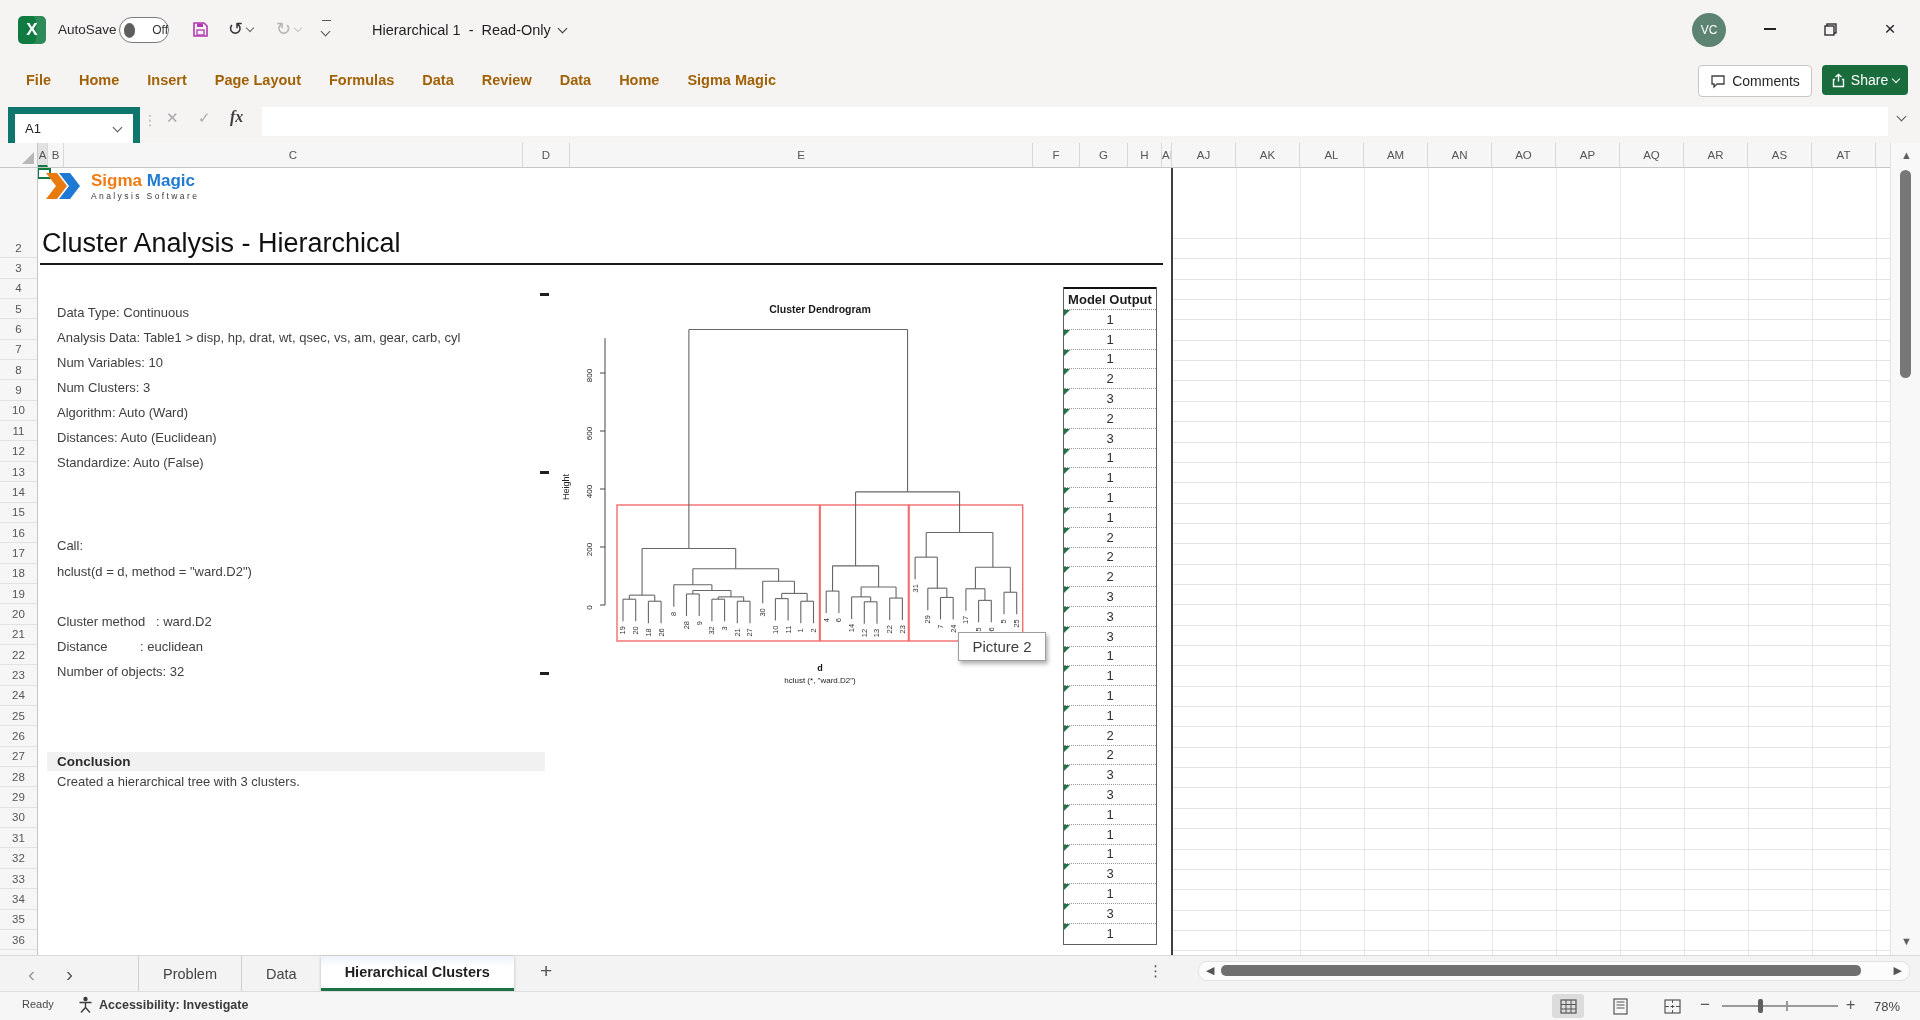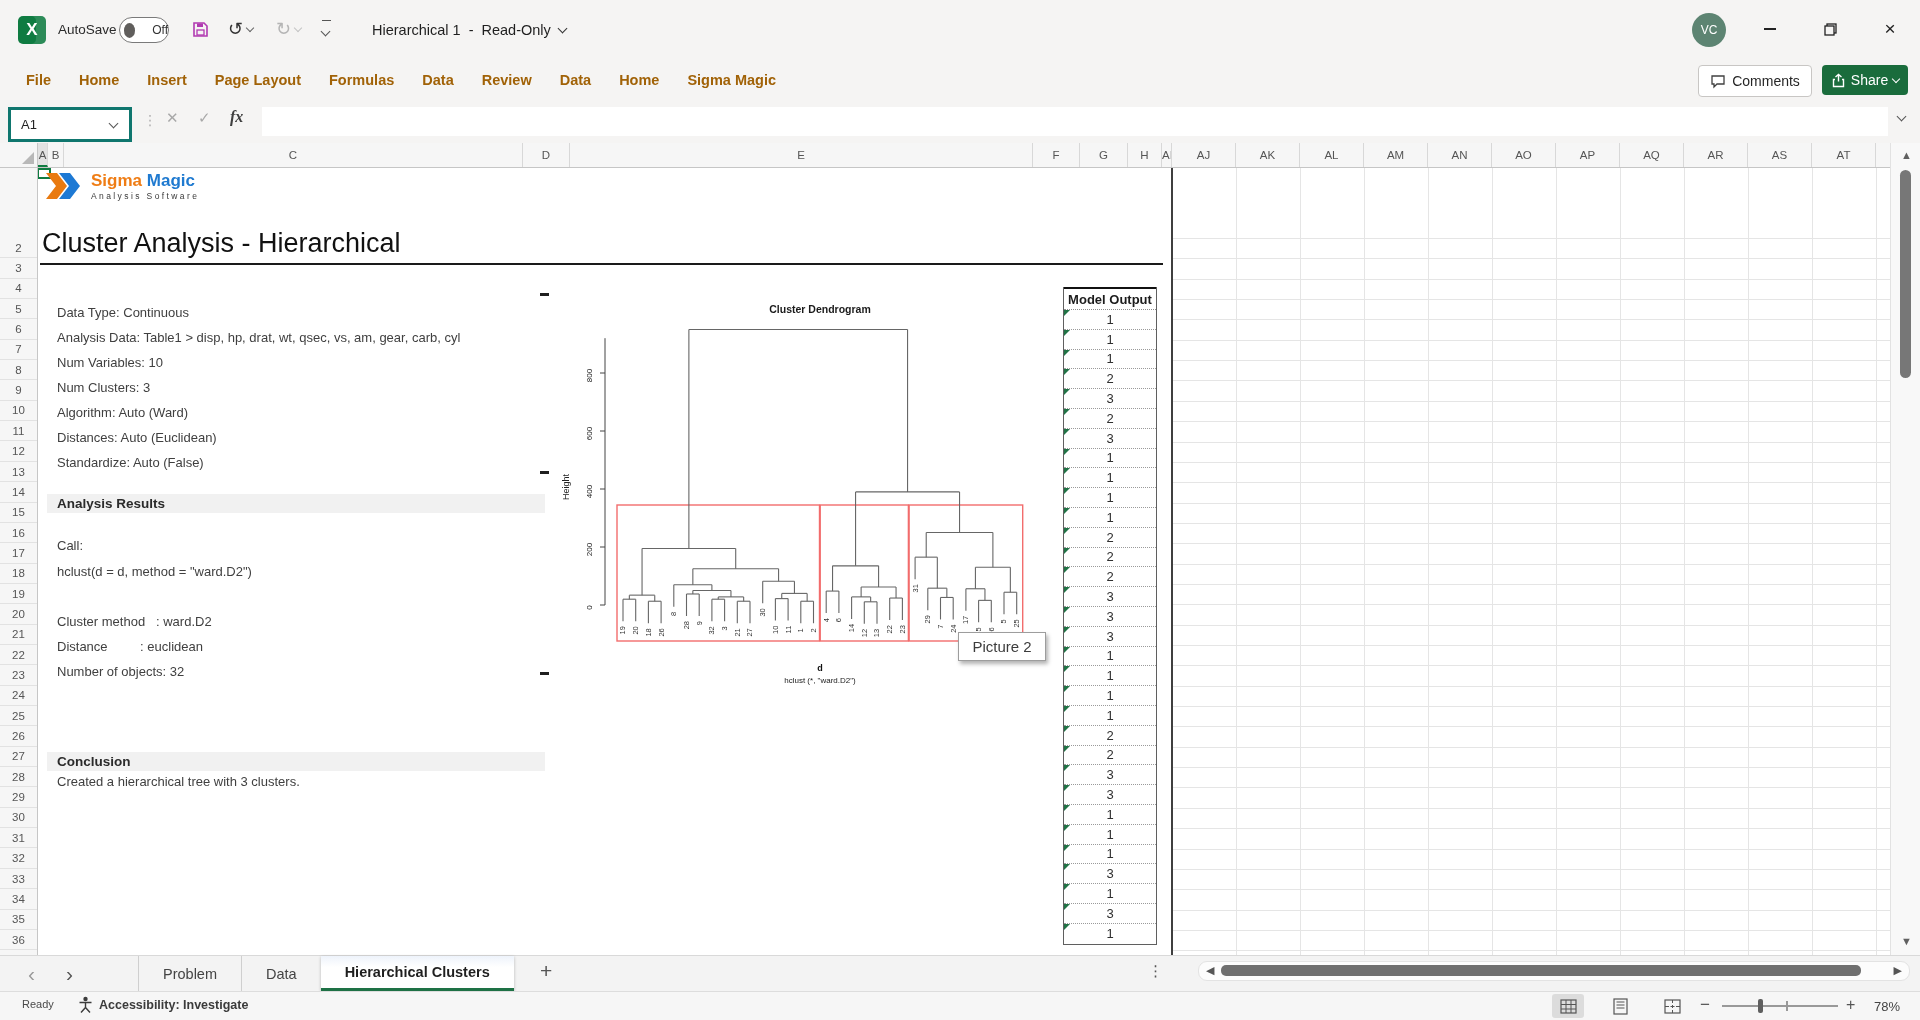--- a/index.html
+++ b/index.html
@@ -31,21 +31,21 @@
   
   #ribbon{position:absolute;left:0;top:60px;width:1920px;height:40px;background:#f5f4f3;border-bottom:1px solid #e1dfdd;}
   #ribbon-tabs{position:absolute;left:12px;top:0;height:40px;display:flex;align-items:center;}
   .ribbon-tab{padding:0 14px;font-size:14.5px;color:#a16207;height:100%;display:flex;align-items:center;font-weight:bold;}
   #comments-btn{position:absolute;left:1698px;top:5px;width:112px;height:30px;background:#fff;border:1px solid #c8c6c4;
       border-radius:4px;display:flex;align-items:center;justify-content:center;gap:6px;font-size:14px;color:#262626;}
   #share-btn{position:absolute;left:1822px;top:5px;width:86px;height:30px;background:#1a6c3c;border-radius:4px;
       display:flex;align-items:center;justify-content:center;gap:5px;color:#fff;font-size:14px;}
   
   #formulabar{position:absolute;left:0;top:100px;width:1920px;height:43px;background:#f5f4f3;}
-  #name-box{position:absolute;left:8px;top:7px;width:118px;height:29px;background:#fff;border:3px solid #0f766e;
+  #name-box{position:absolute;left:8px;top:7px;width:118px;height:29px;background:#fff;border:7px solid #0f766e;
       display:flex;align-items:center;font-size:13px;color:#222;}
   #fx-dots{position:absolute;left:143px;top:12px;color:#b0b0b0;font-size:14px;letter-spacing:0;}
   #fb-cancel{position:absolute;left:166px;top:9px;color:#a8a8a8;font-size:15px;}
   #fb-check{position:absolute;left:198px;top:9px;color:#a8a8a8;font-size:15px;}
   #fb-fx{position:absolute;left:230px;top:8px;font-family:"Liberation Serif",serif;font-style:italic;font-weight:bold;
       font-size:16px;color:#3f3f3f;}
   #fb-input{position:absolute;left:262px;top:7px;width:1626px;height:29px;background:#fff;font-size:13px;
       display:flex;align-items:center;padding-left:8px;box-sizing:border-box;}
   #fb-chev{position:absolute;left:1898px;top:16px;color:#555;}
   
@@ -357,21 +357,20 @@
   <div id="title-rule" class="doc"></div>
 
   <div class="docline" style="top:305px;">Data Type: Continuous</div>
   <div class="docline" style="top:330px;">Analysis Data: Table1 &gt; disp, hp, drat, wt, qsec, vs, am, gear, carb, cyl</div>
   <div class="docline" style="top:355px;">Num Variables: 10</div>
   <div class="docline" style="top:380px;">Num Clusters: 3</div>
   <div class="docline" style="top:405px;">Algorithm: Auto (Ward)</div>
   <div class="docline" style="top:430px;">Distances: Auto (Euclidean)</div>
   <div class="docline" style="top:455px;">Standardize: Auto (False)</div>
 
-  <div class="sechead" style="top:494px;">Analysis Results</div>
   <div class="docline" style="top:538px;">Call:</div>
   <div class="docline" style="top:564px;">hclust(d = d, method = "ward.D2")</div>
   <div class="docline" style="top:614px;">Cluster method   : ward.D2</div>
   <div class="docline" style="top:639px;">Distance         : euclidean</div>
   <div class="docline" style="top:664px;">Number of objects: 32</div>
 
   <div class="sechead" style="top:752px;">Conclusion</div>
   <div class="docline" style="top:774px;">Created a hierarchical tree with 3 clusters.</div>
 
   <div id="chart">

